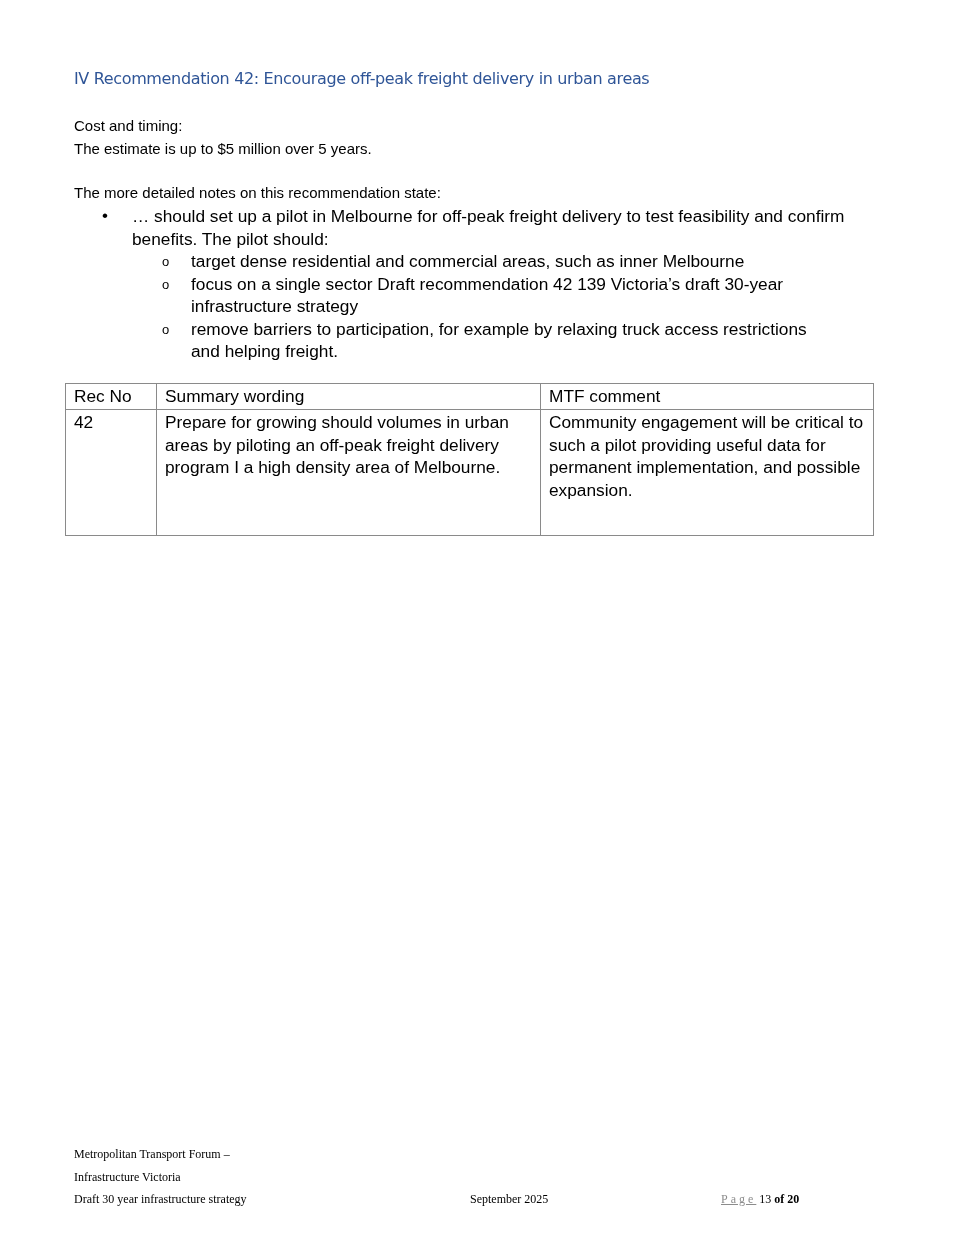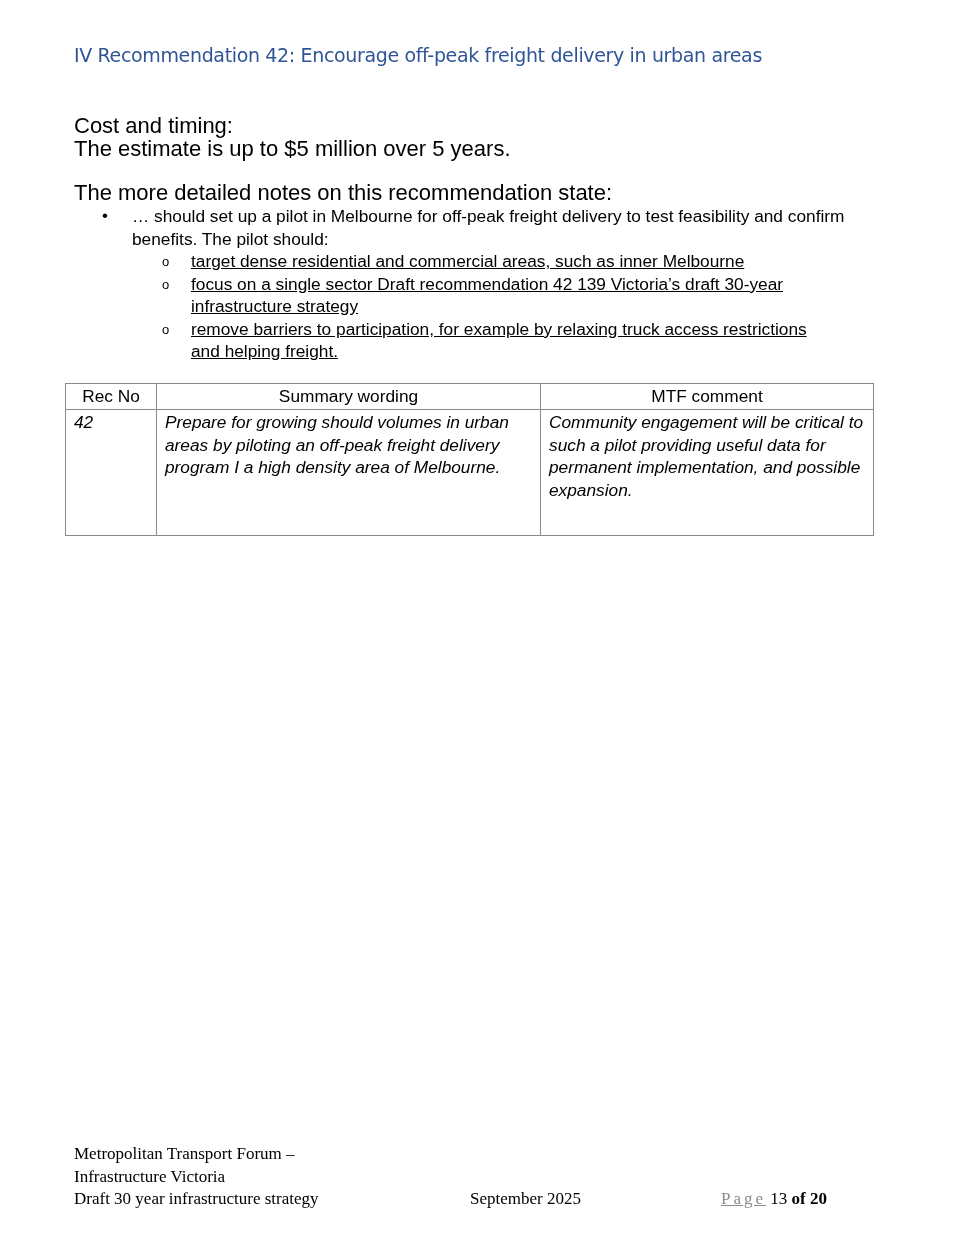--- a/index.html
+++ b/index.html
@@ -11,33 +11,33 @@
       width: 956px;
       height: 1248px;
       position: relative;
       overflow: hidden;
       font-family: "Liberation Sans", sans-serif;
       color: #000000;
     }
     .heading {
       position: absolute;
       left: 74px;
-      top: 44px;
+      top: 69px;
       font-family: "DejaVu Sans", sans-serif;
-      font-size: 19px;
+      font-size: 16px;
       color: #2f5597;
       letter-spacing: -0.35px;
       white-space: nowrap;
       font-weight: normal;
       margin: 0;
     }
     .body-text {
       position: absolute;
       left: 74px;
-      font-size: 22px;
+      font-size: 15px;
       line-height: 22.5px;
       white-space: nowrap;
     }
     .cost { top: 115px; }
     .notes { top: 182px; }
     .bullet-list {
       position: absolute;
       left: 74px;
       top: 205px;
       font-size: 17.3px;
@@ -64,21 +64,20 @@
     }
     .sub-item {
       position: relative;
       padding-left: 59px;
       margin-left: -58px;
       width: 700px;
     }
     .sub-item-text {
       display: block;
       padding-left: 58px;
-      text-decoration: underline;
     }
     .sub-bullet {
       position: absolute;
       left: 88px;
       top: 1px;
       font-size: 13px;
     }
     table.rec-table {
       position: absolute;
       left: 65px;
@@ -90,32 +89,30 @@
     }
     table.rec-table td, table.rec-table th {
       border: 1.5px solid #8a8a8a;
       vertical-align: top;
       text-align: left;
       font-weight: normal;
       padding: 1px 8px 0 8px;
     }
     table.rec-table th {
       height: 24px;
-      text-align: center;
     }
     table.rec-table td {
       height: 124px;
-      font-style: italic;
     }
     .col-rec { width: 74px; }
     .col-sum { width: 367px; }
     .footer {
       position: absolute;
       font-family: "Liberation Serif", serif;
-      font-size: 17px;
+      font-size: 12px;
       line-height: 22.5px;
       white-space: nowrap;
     }
     .footer-org { left: 74px; top: 1143px; }
     .footer-date { left: 470px; top: 1188px; }
     .footer-page { left: 721px; top: 1188px; }
     .page-word {
       color: #8c8c8c;
       letter-spacing: 3px;
       text-decoration: underline;

